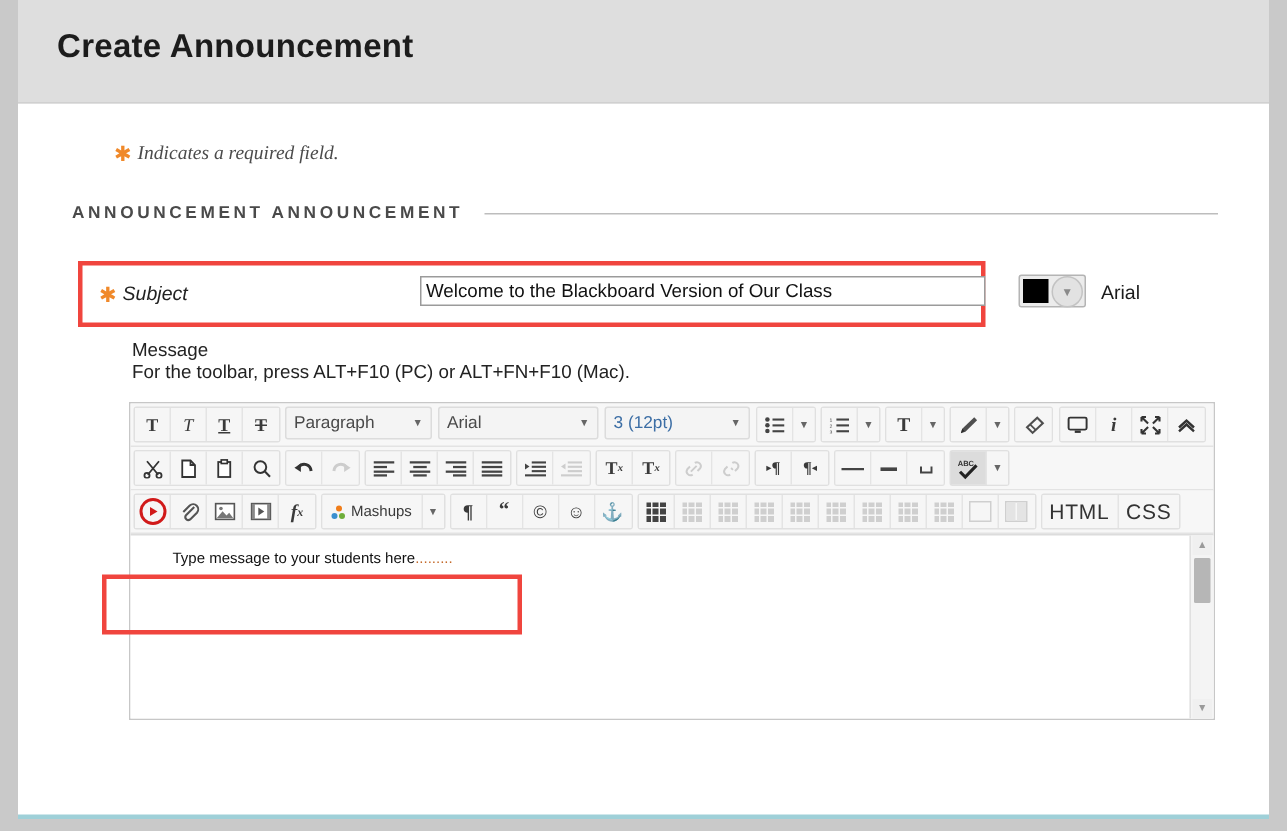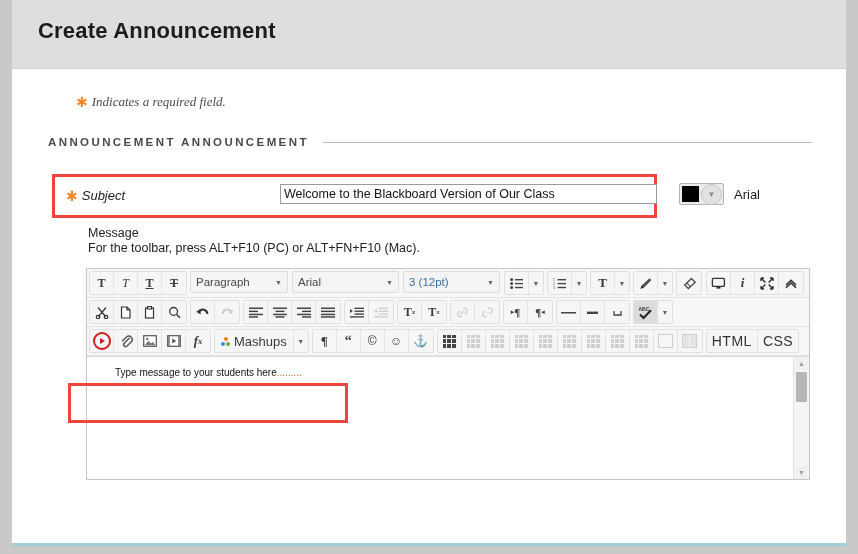--- a/index.html
+++ b/index.html
@@ -478,21 +478,21 @@
               <rect x="0.7" y="0.7" width="12.6" height="10.6" fill="#fff" stroke="#555" stroke-width="1.2"></rect>
               <rect x="0.9" y="0.9" width="2" height="10.2" fill="#888"></rect>
               <rect x="11.1" y="0.9" width="2" height="10.2" fill="#888"></rect>
               <path d="M5.2 3.4 L9.2 6 L5.2 8.6 Z" fill="#555"></path>
             </svg>
           </div>
           <div class="btn ser" style="font-style:italic;font-size:13px">f<sub style="font-size:8px">x</sub></div>
         </div>
 
         <div class="grp">
-          <div class="btn" style="min-width:auto;padding:0 6px;font-size:13px;color:#3a3a3a">
+          <div class="btn" style="min-width:auto;padding:0 6px;font-size:10px;color:#3a3a3a">
             <span class="mash-dot">
               <b style="background:#f07d1a;left:3px;top:0"></b>
               <b style="background:#3a8fd0;left:0;top:5px"></b>
               <b style="background:#6fae3a;left:5px;top:5px"></b>
             </span>
             <span>Mashups</span>
           </div>
           <div class="btn arrow">▼</div>
         </div>
 

